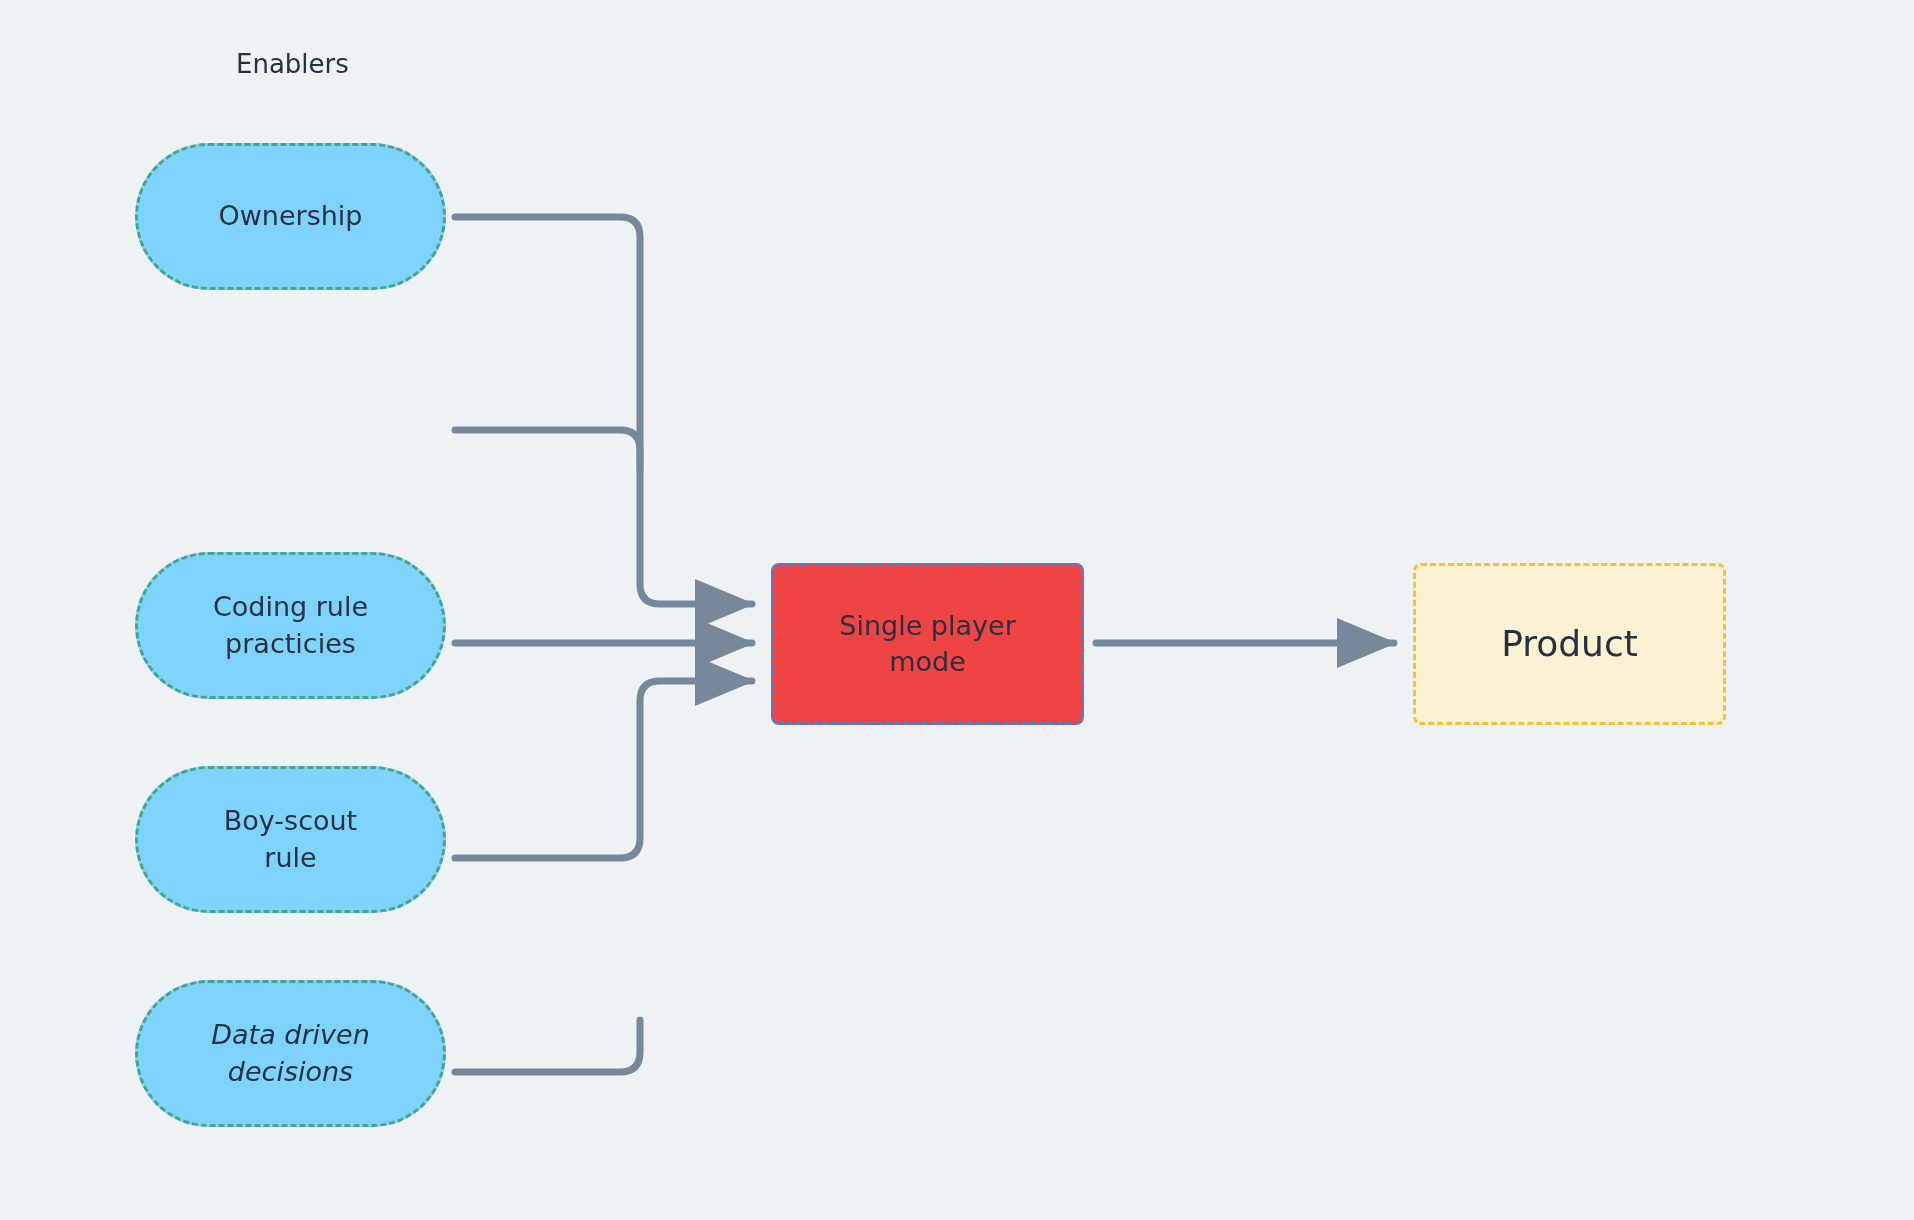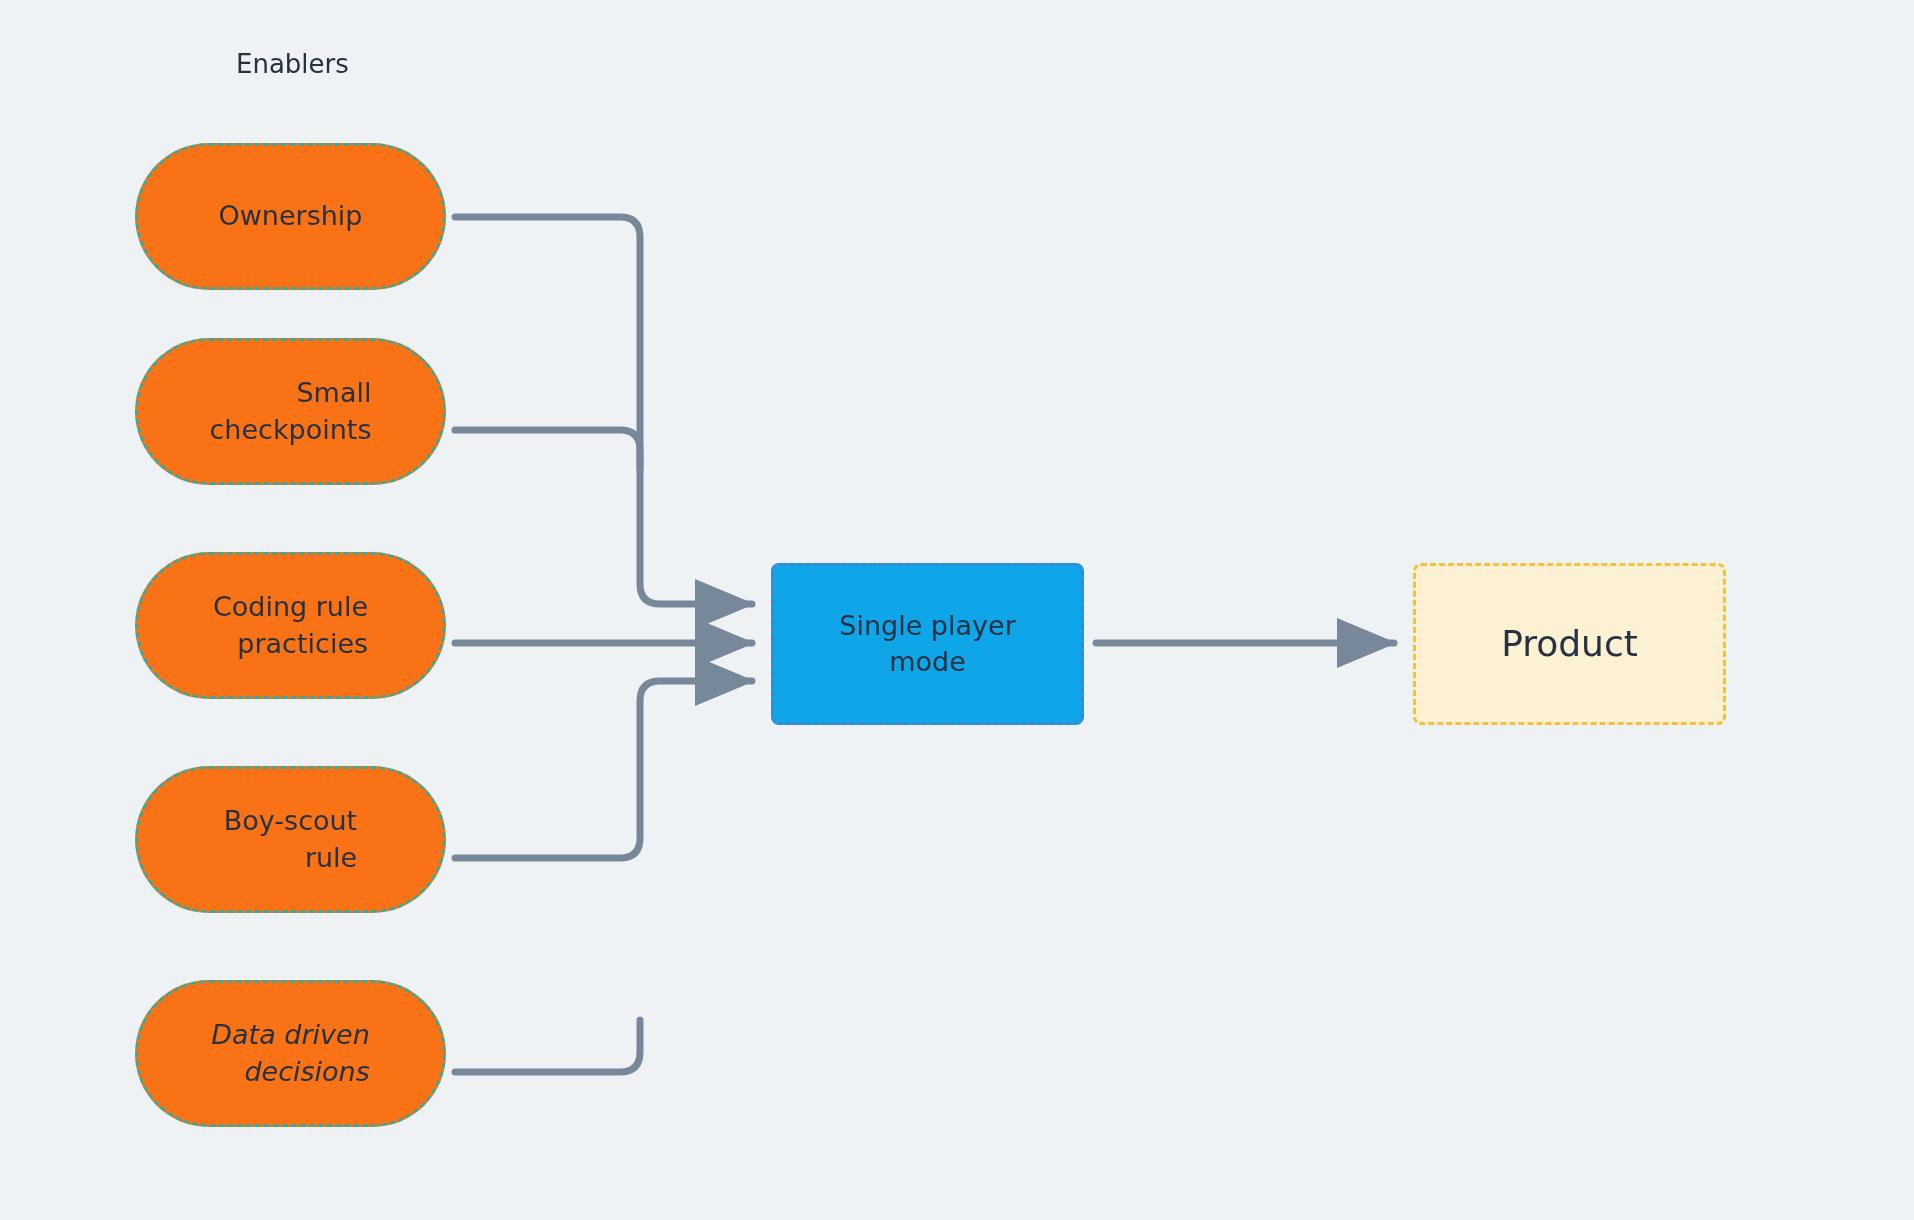--- a/index.html
+++ b/index.html
@@ -34,28 +34,27 @@
     box-sizing: border-box;
     display: flex;
     align-items: center;
     justify-content: center;
     text-align: center;
     line-height: 1.35;
     white-space: pre-line;
     color: #283141;
   }
   .node-enabler {
-    background: #f97316;
+    background: #7dd3fc;
     border: 3px dashed #4aa48d;
     border-radius: 999px;
     font-size: 27px;
-    text-align: right;
   }
   .node-stage {
-    background: #0ea5e9;
+    background: #ef4444;
     border: 3px dashed #3d85d8;
     border-radius: 8px;
     font-size: 27px;
   }
   .node-outcome {
     background: #fcf1d3;
     border: 3px dashed #f0c33e;
     border-radius: 8px;
     font-size: 36px;
   }
@@ -88,22 +87,20 @@
 
     <path d="M 455 1072 L 620 1072 Q 640 1072 640 1052 L 640 1020" fill="none" stroke="#78889b" stroke-width="7" stroke-linecap="round" stroke-linejoin="round"></path>
 
     <path d="M 1096 643 L 1394 643" fill="none" stroke="#78889b" stroke-width="7" stroke-linecap="round" stroke-linejoin="round" marker-end="url(#arrowhead)"></path>
   </svg>
 
   <div class="group-label" style="left:236px; top:49px;">Enablers</div>
 
   <div class="node node-enabler" style="left:135px; top:143px; width:311px; height:147px;">Ownership</div>
 
-  <div class="node node-enabler" style="left:135px; top:338px; width:311px; height:147px;">Small
-checkpoints</div>
 
   <div class="node node-enabler" style="left:135px; top:552px; width:311px; height:147px;">Coding rule
 practicies</div>
 
   <div class="node node-enabler" style="left:135px; top:766px; width:311px; height:147px;">Boy-scout
 rule</div>
 
   <div class="node node-enabler" style="left:135px; top:980px; width:311px; height:147px;font-style:italic;">Data driven
 decisions</div>
 

